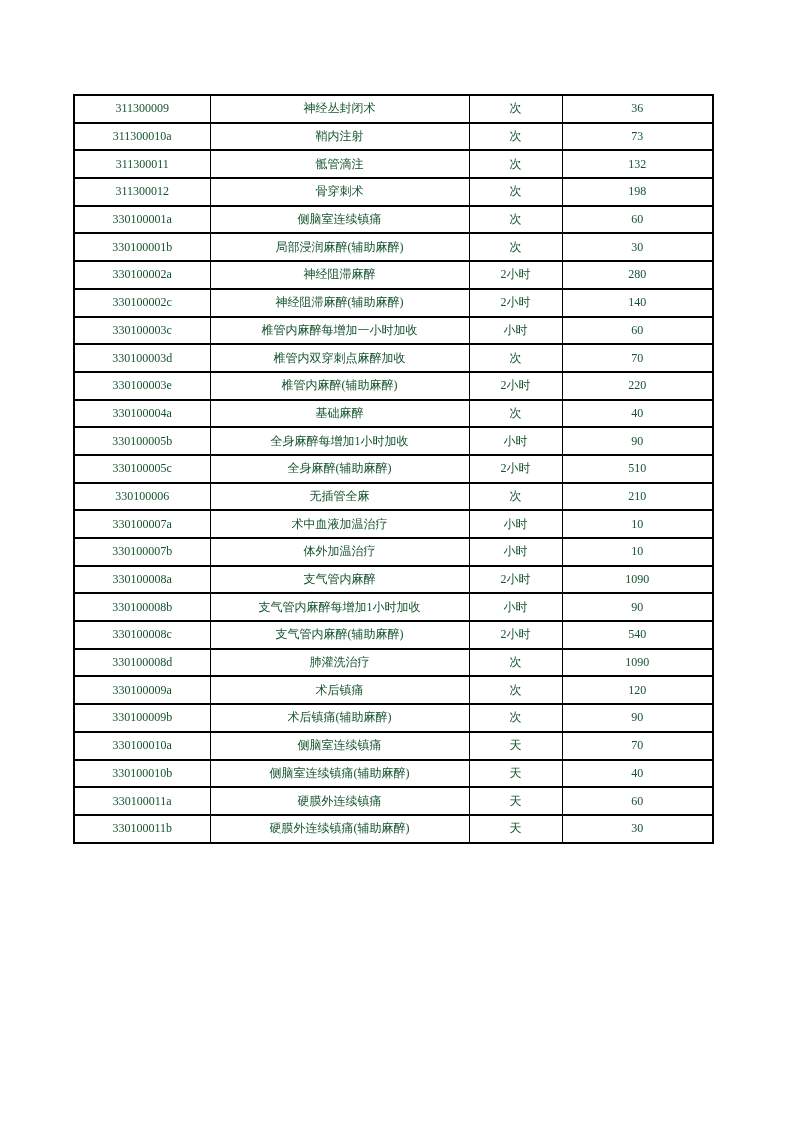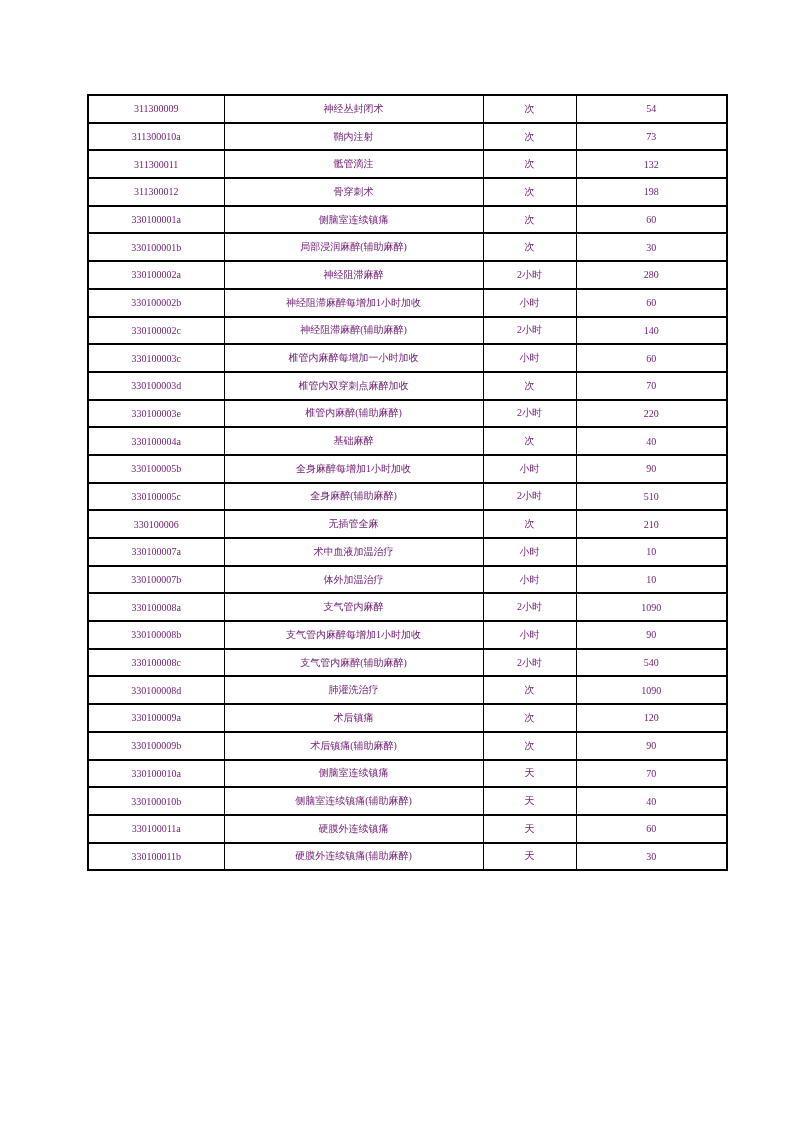--- a/index.html
+++ b/index.html
@@ -15,23 +15,22 @@
     overflow: hidden;
     font-family: "Liberation Serif", "DejaVu Serif", serif;
   }
   table.price-table {
     position: absolute;
     left: 73px;
     top: 94px;
     width: 639px;
     border-collapse: collapse;
     table-layout: fixed;
-    font-size: 10px;
-    color: #701a75;
-    margin-left: 14px;
+    font-size: 12px;
+    color: #14532d;
   }
   table.price-table {
     border: 2px solid #000000;
   }
   table.price-table td {
     border-left: 1px solid #000000;
     border-right: 1px solid #000000;
     border-top: 2px solid #000000;
     border-bottom: 2px solid #000000;
     height: 25.7px;
@@ -55,21 +54,21 @@
         <col style="width: 136px;">
         <col style="width: 259px;">
         <col style="width: 93px;">
         <col style="width: 151px;">
       </colgroup>
     <tbody>
         <tr>
           <td class="col-code">311300009</td>
           <td class="col-name">神经丛封闭术</td>
           <td class="col-unit">次</td>
-          <td class="col-price">54</td>
+          <td class="col-price">36</td>
         </tr>
         <tr>
           <td class="col-code">311300010a</td>
           <td class="col-name">鞘内注射</td>
           <td class="col-unit">次</td>
           <td class="col-price">73</td>
         </tr>
         <tr>
           <td class="col-code">311300011</td>
           <td class="col-name">骶管滴注</td>
@@ -92,26 +91,20 @@
           <td class="col-code">330100001b</td>
           <td class="col-name">局部浸润麻醉(辅助麻醉)</td>
           <td class="col-unit">次</td>
           <td class="col-price">30</td>
         </tr>
         <tr>
           <td class="col-code">330100002a</td>
           <td class="col-name">神经阻滞麻醉</td>
           <td class="col-unit">2小时</td>
           <td class="col-price">280</td>
-        </tr>
-        <tr>
-          <td class="col-code">330100002b</td>
-          <td class="col-name">神经阻滞麻醉每增加1小时加收</td>
-          <td class="col-unit">小时</td>
-          <td class="col-price">60</td>
         </tr>
         <tr>
           <td class="col-code">330100002c</td>
           <td class="col-name">神经阻滞麻醉(辅助麻醉)</td>
           <td class="col-unit">2小时</td>
           <td class="col-price">140</td>
         </tr>
         <tr>
           <td class="col-code">330100003c</td>
           <td class="col-name">椎管内麻醉每增加一小时加收</td>

